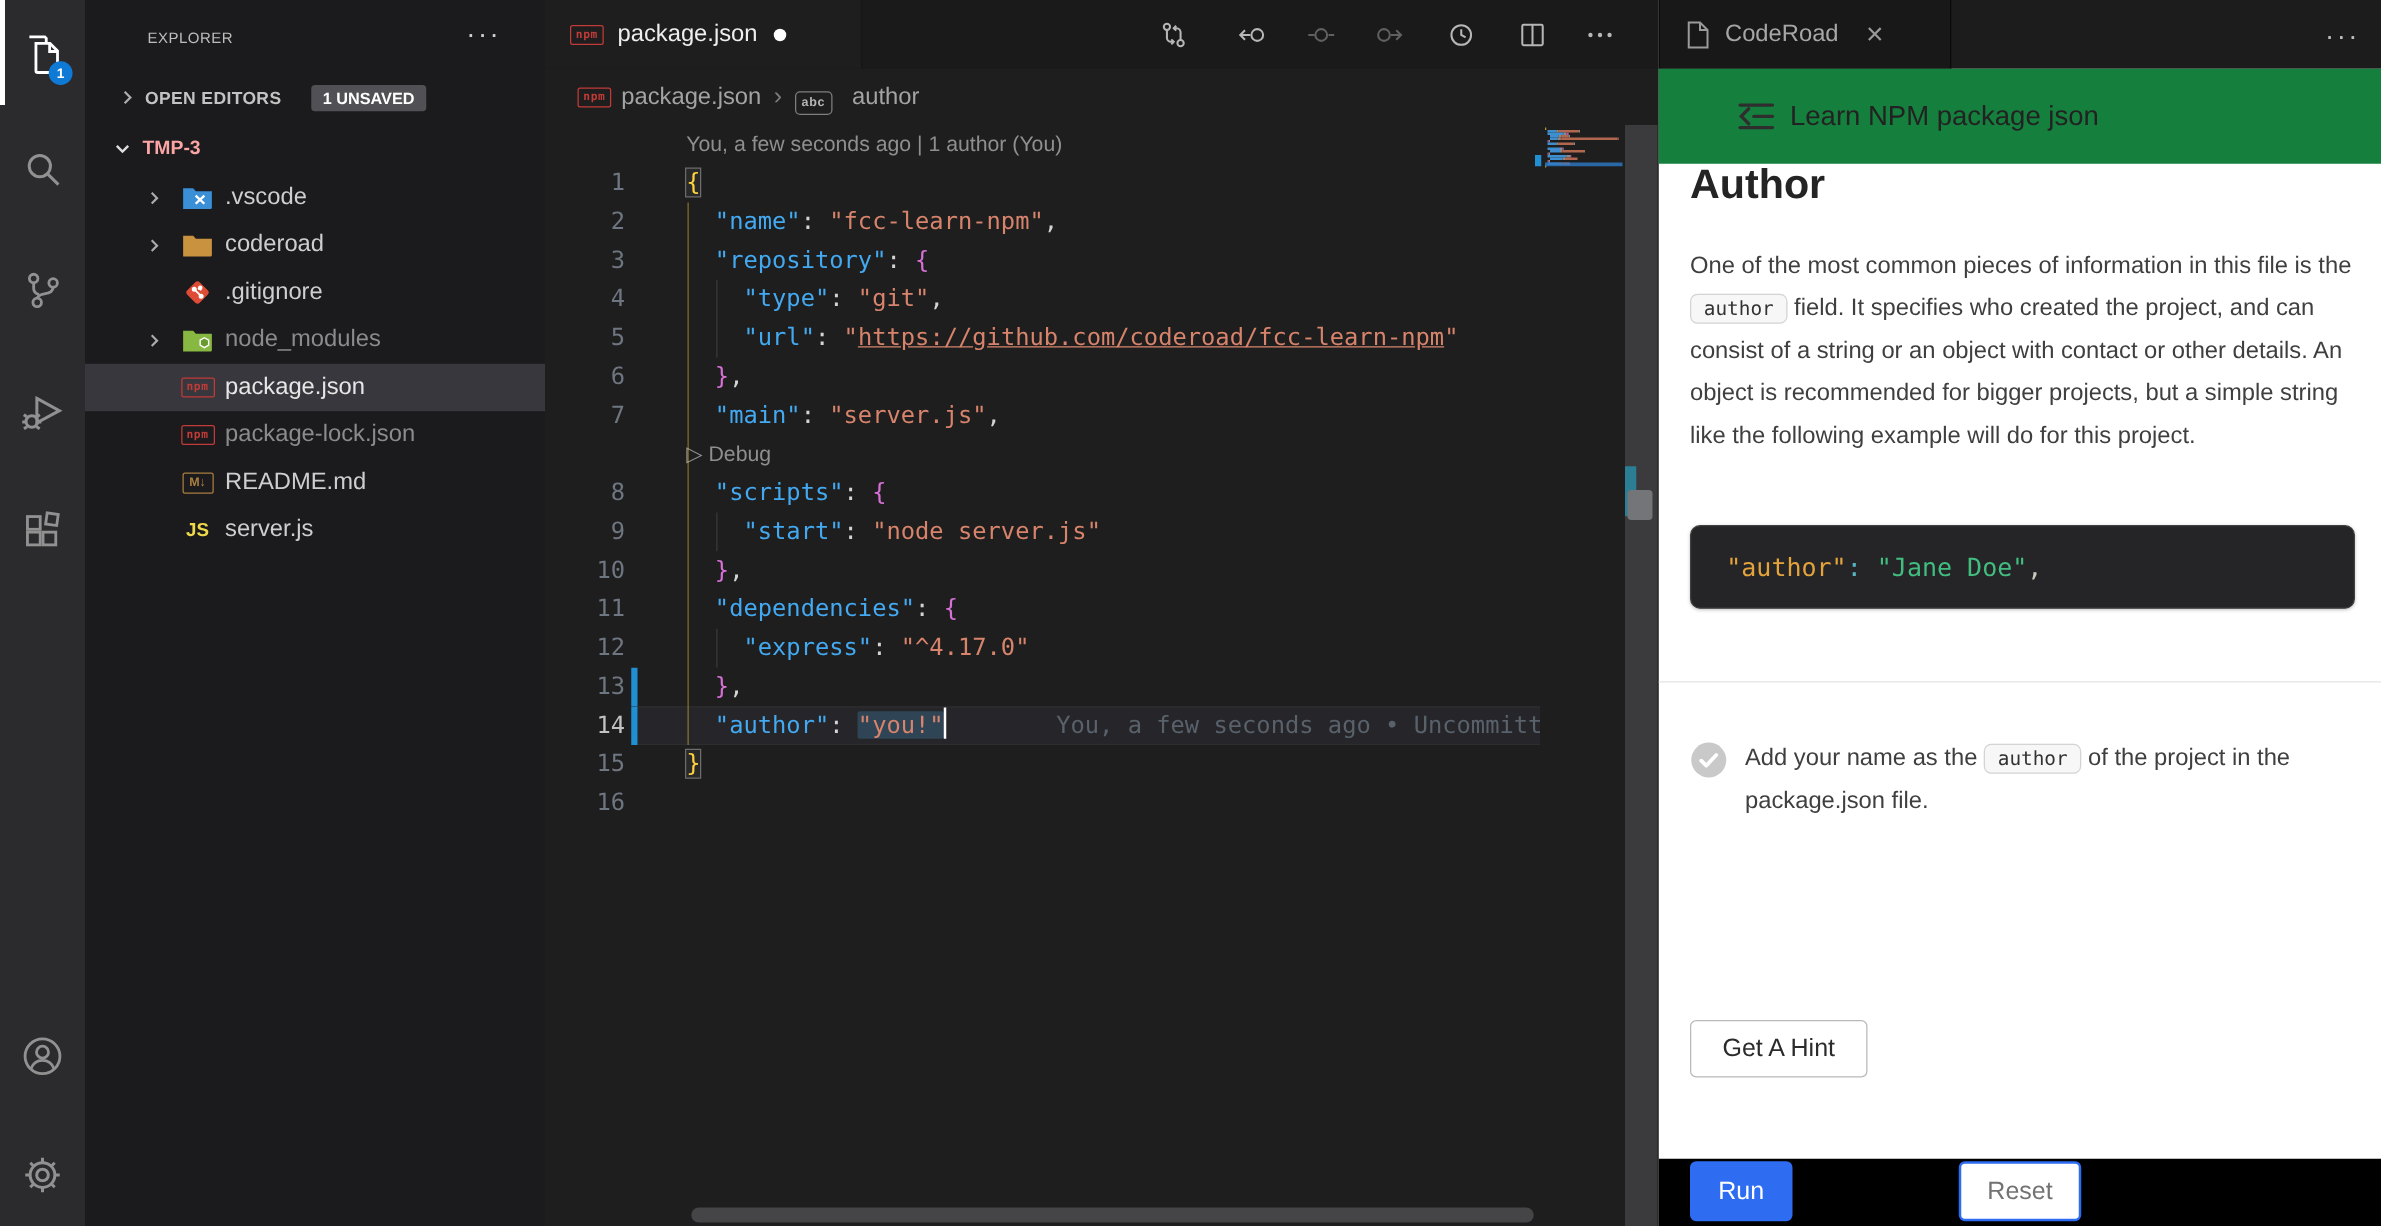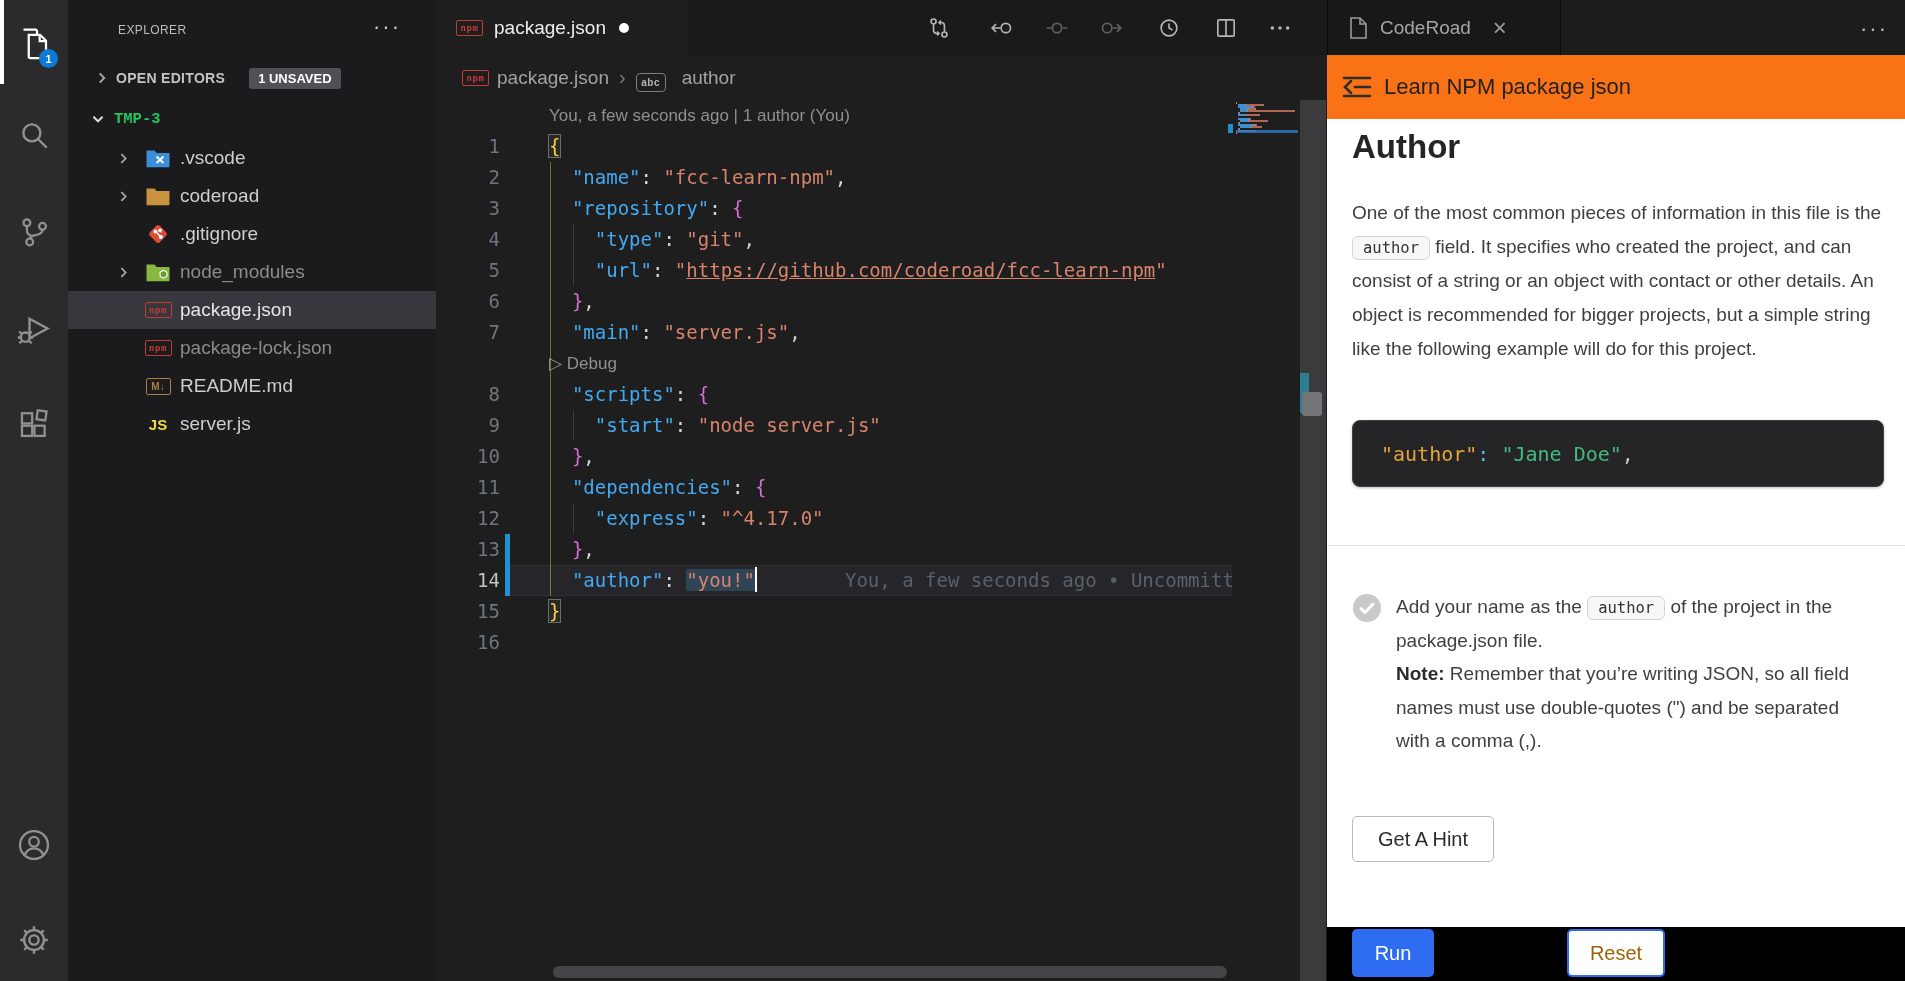--- a/index.html
+++ b/index.html
@@ -20,21 +20,21 @@
   .sb-header{position:absolute;left:0;top:0;width:100%;height:55px;}
   .sb-title{position:absolute;left:50px;top:23px;font-size:12px;letter-spacing:.4px;color:#bdbdbd;}
   .sb-more{position:absolute;left:305px;top:14px;font-size:22px;color:#cfcfcf;letter-spacing:2px;cursor:default;}
   .sb-openeds{position:absolute;left:0;top:62px;width:100%;height:32px;display:flex;align-items:center;}
   .sb-openeds .chev{margin-left:26px;margin-right:6px;display:flex;}
   .sb-openeds .lbl{font-weight:700;font-size:14px;color:#c3c3c3;letter-spacing:.3px;}
   .sb-badge{margin-left:24px;background:#515155;color:#fff;font-weight:700;font-size:13px;
             padding:3px 9px;border-radius:3px;}
   .sb-root{position:absolute;left:0;top:100px;width:100%;height:38px;display:flex;align-items:center;}
   .sb-root .chev{margin-left:22px;margin-right:8px;display:flex;}
-  .sb-root .lbl{font-weight:700;font-size:15.5px;color:#22c55e;font-family:Liberation Mono, monospace;}
+  .sb-root .lbl{font-weight:700;font-size:15.5px;color:#fca5a5;}
   .tree{position:absolute;left:0;top:139px;width:100%;text-align:right;}
   .tree-row{position:relative;width:100%;height:38px;display:flex;align-items:center;}
   .tree-row.selected{background:#37373d;}
   .tree-row .chev{position:absolute;left:48px;display:flex;}
   .tree-row .fic{position:absolute;left:76px;width:28px;display:flex;justify-content:center;}
   .tree-row .lbl{position:absolute;left:112px;font-size:19px;color:#cecece;white-space:nowrap;}
   .tree-row.dim .lbl{color:#8b8b8b;}
   .tree-row.selected .lbl{color:#e6e6e6;}
   .npmico{width:27px;height:16px;border:1.5px solid #c13b38;border-radius:2px;color:#c13b38;
           font:700 9px "DejaVu Sans Mono",monospace;display:flex;align-items:center;justify-content:center;letter-spacing:.5px;}
@@ -85,41 +85,41 @@
   .hscroll{position:absolute;left:117px;top:966px;width:674px;height:12px;background:#454547;border-radius:6px;}
 
   
   .panel{position:absolute;left:1327px;top:0;width:578px;height:981px;background:#ffffff;}
   .p-tabbar{position:absolute;left:0;top:0;width:100%;height:55px;background:#1c1c1c;border-left:1px solid #0a0a0a;}
   .p-tab{position:absolute;left:0;top:0;width:233px;height:55px;background:#181818;display:flex;align-items:center;border-right:1px solid #0a0a0a;}
   .p-tab .fic{margin-left:20px;display:flex;}
   .p-tab .lbl{margin-left:12px;font-size:19px;color:#a6a6a6;}
   .p-tab .x{margin-left:22px;font-size:24px;color:#9a9a9a;line-height:1;}
   .p-more{position:absolute;left:532px;top:16px;font-size:22px;color:#bdbdbd;letter-spacing:2px;}
-  .p-header{position:absolute;left:0;top:55px;width:100%;height:64px;background:#f97316;display:flex;align-items:center;}
+  .p-header{position:absolute;left:0;top:55px;width:100%;height:76px;background:#15803d;display:flex;align-items:center;padding-left:48px;}
   .p-header .back{margin-left:13px;display:flex;}
   .p-header .ttl{margin-left:10px;font-size:22px;color:#222222;}
   .p-heading{position:absolute;left:25px;top:128px;font-size:33px;font-weight:700;color:#242424;}
   .p-intro{position:absolute;left:25px;top:196px;width:537px;font-size:19px;line-height:34px;color:#3f3f3f;}
   .chip{font-family:"DejaVu Sans Mono",monospace;font-size:15.5px;background:#f7f7f7;
         border:1px solid #d4d4d4;border-radius:6px;padding:2px 10px;color:#333;line-height:1;white-space:nowrap;}
   .p-code{position:absolute;left:25px;top:420px;width:532px;height:67px;background:#252527;border:1px solid #404040;
           border-radius:8px;display:flex;align-items:center;box-shadow:0 1px 3px rgba(0,0,0,.25);}
   .p-code .txt{margin-left:28px;font-family:"DejaVu Sans Mono",monospace;font-size:20px;white-space:pre;}
   .p-div{position:absolute;left:0;top:545px;width:100%;height:1px;background:#e4e4e4;}
   .p-check{position:absolute;left:25px;top:593px;display:flex;}
   .p-task{position:absolute;left:69px;top:590px;width:458px;font-size:19px;line-height:33.5px;color:#3f3f3f;}
   .p-task .b{font-weight:700;color:#2b2b2b;}
   .hintbtn{position:absolute;left:25px;top:816px;width:142px;height:46px;background:#fff;border:1px solid #b9b9b9;
            border-radius:5px;font-size:20px;color:#2b2b2b;display:flex;align-items:center;justify-content:center;}
   .p-footer{position:absolute;left:0;top:927px;width:100%;height:54px;background:#000;}
   .runbtn{position:absolute;left:25px;top:2px;width:82px;height:48px;background:#2e6cf2;border:none;border-radius:5px;
           color:#fff;font-size:20px;display:flex;align-items:center;justify-content:center;}
   .resetbtn{position:absolute;left:240px;top:2px;width:98px;height:48px;background:#fff;border:2px solid #2e6cf2;
-            border-radius:5px;color:#a16207;font-size:20px;display:flex;align-items:center;justify-content:center;}
+            border-radius:5px;color:#737373;font-size:20px;display:flex;align-items:center;justify-content:center;}
   svg{display:block;}
 </style>
 </head>
 <body>
 
 <div class="stage">
 
   <div class="activity">
     <div class="act-ind"></div>
 
@@ -442,21 +442,20 @@
     <div class="p-div"></div>
 
     <div class="p-check">
       <svg width="30" height="30" viewBox="0 0 30 30">
         <circle cx="15" cy="15" r="14" fill="#c9c9c9"></circle>
         <path d="M9 15.5l4 4 8-8.5" stroke="#ffffff" stroke-width="3" fill="none" stroke-linecap="round" stroke-linejoin="round"></path>
       </svg>
     </div>
     <div class="p-task">
       <div><span>Add your name as the </span><span class="chip">author</span><span> of the project in the package.json file.</span></div>
-      <div><span class="b">Note:</span><span> Remember that you’re writing JSON, so all field names must use double-quotes (") and be separated with a comma (,).</span></div>
     </div>
 
     <button class="hintbtn">Get A Hint</button>
 
     <div class="p-footer">
       <button class="runbtn">Run</button>
       <button class="resetbtn">Reset</button>
     </div>
   </div>
 </div>

